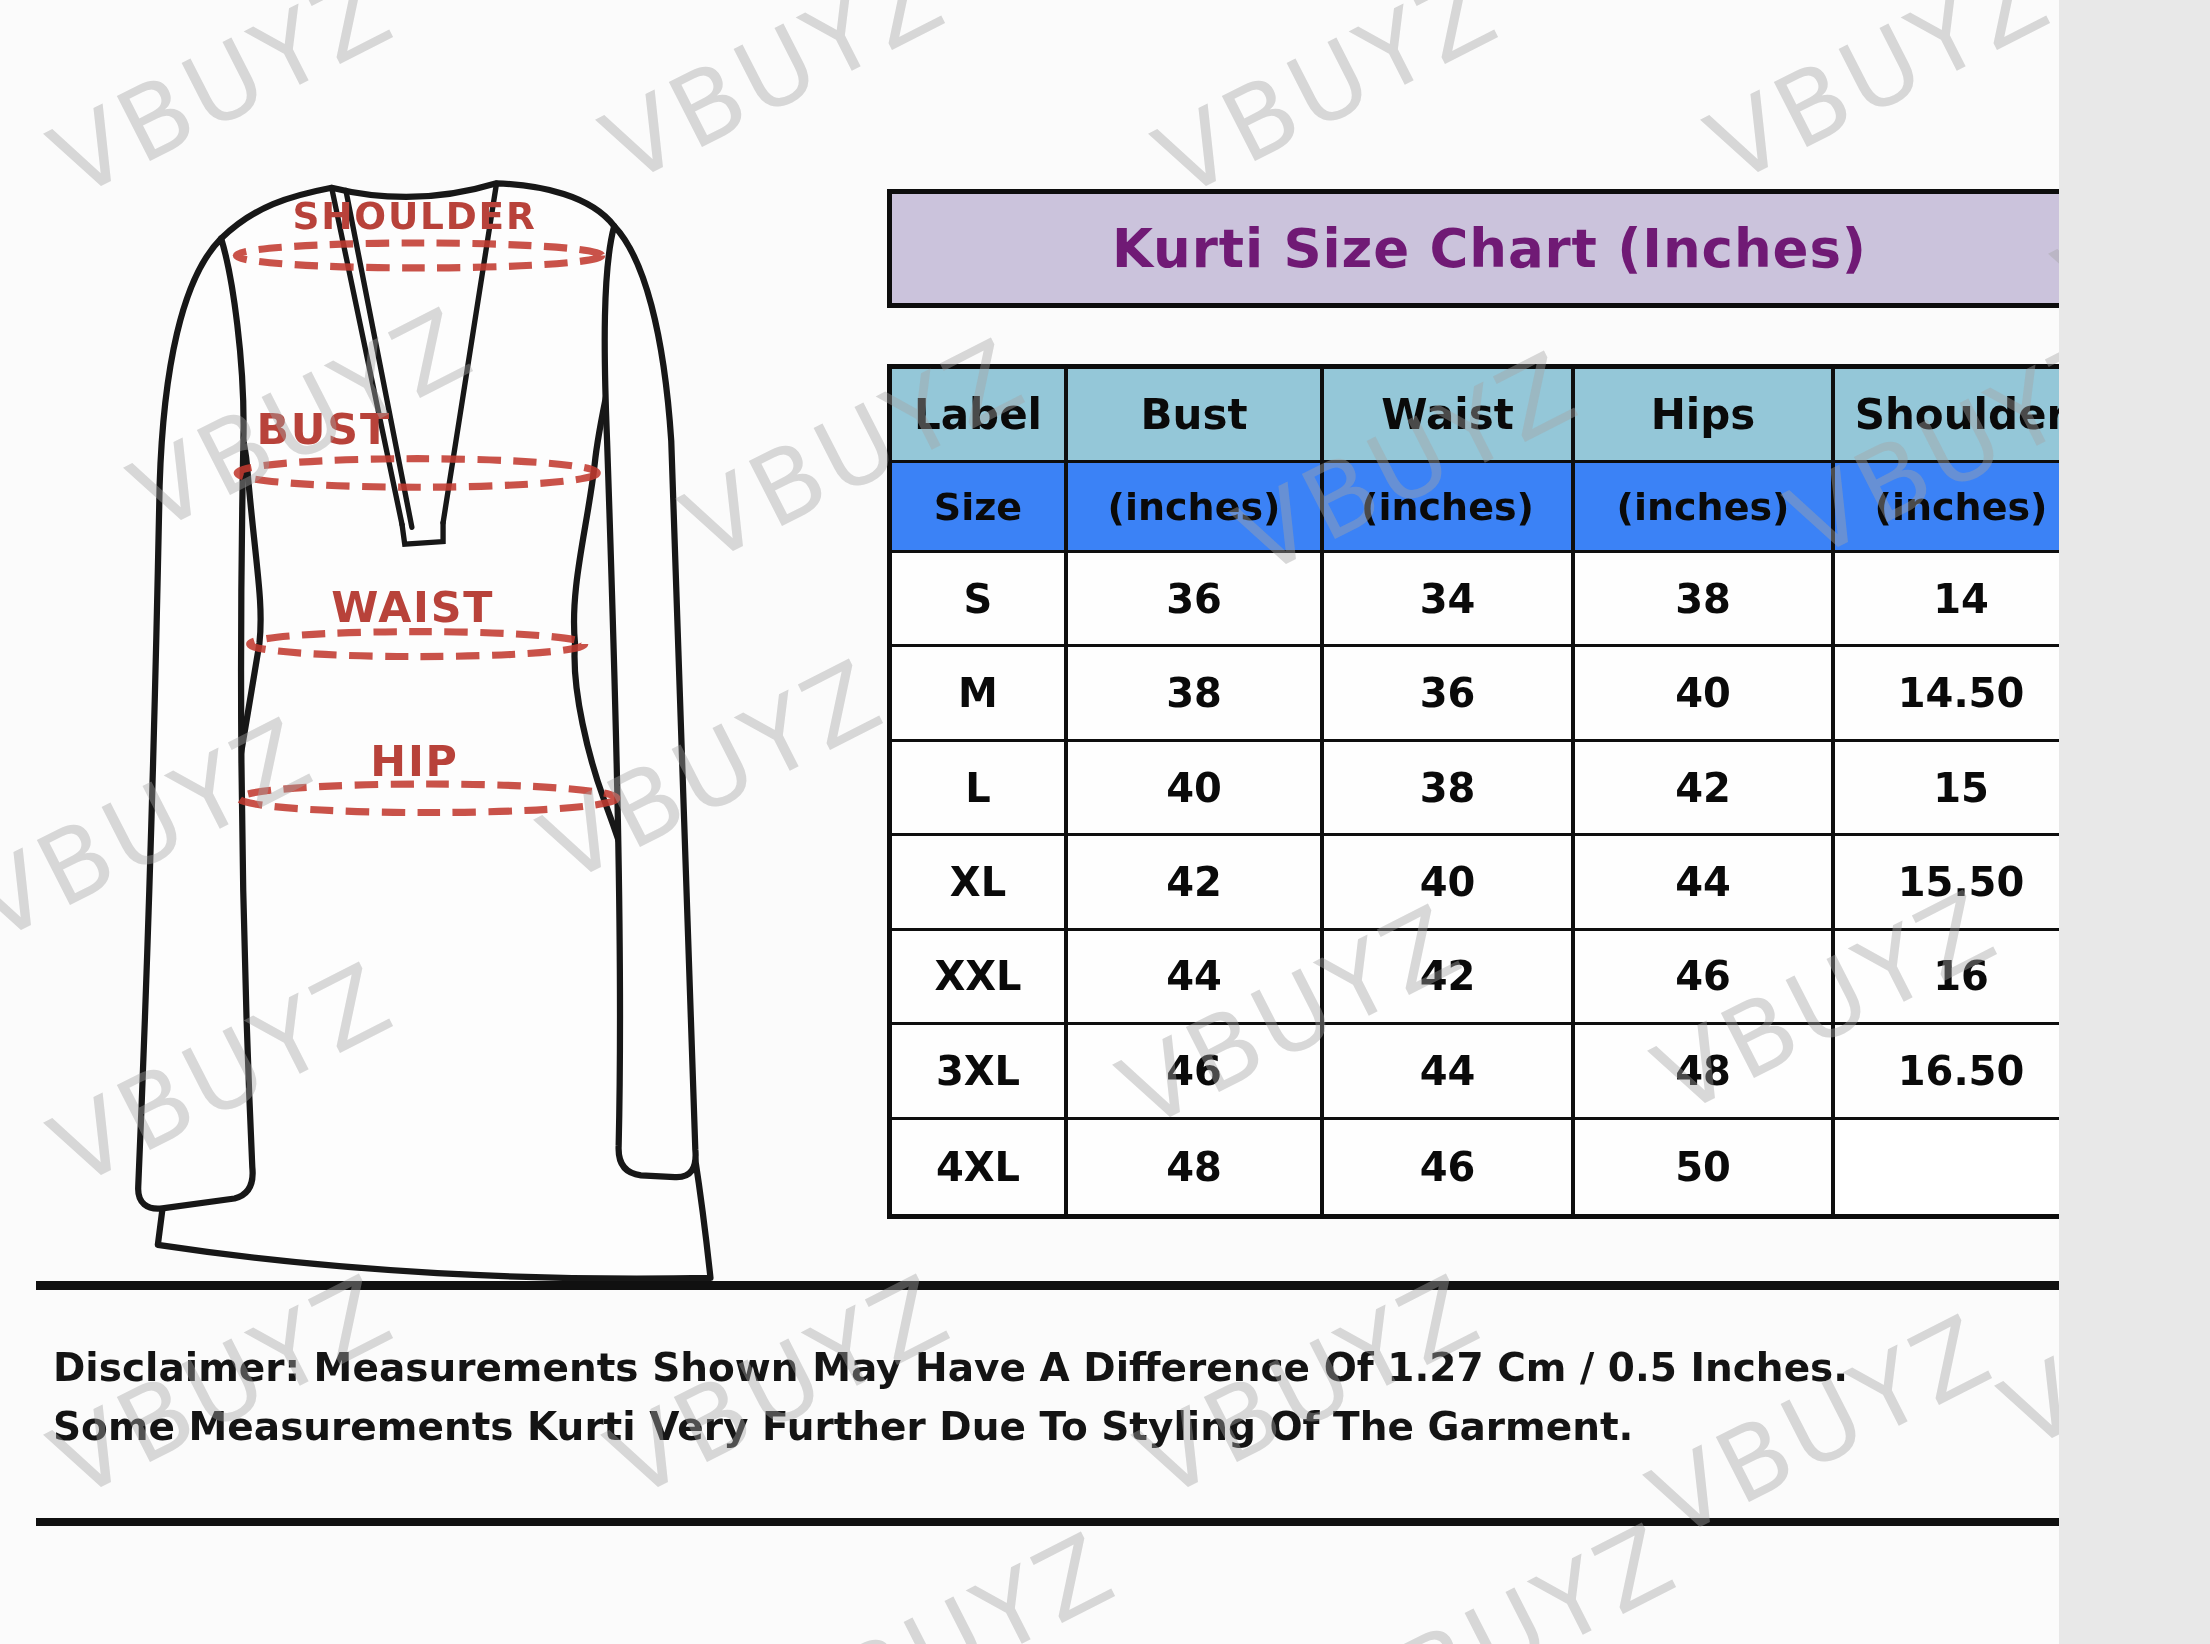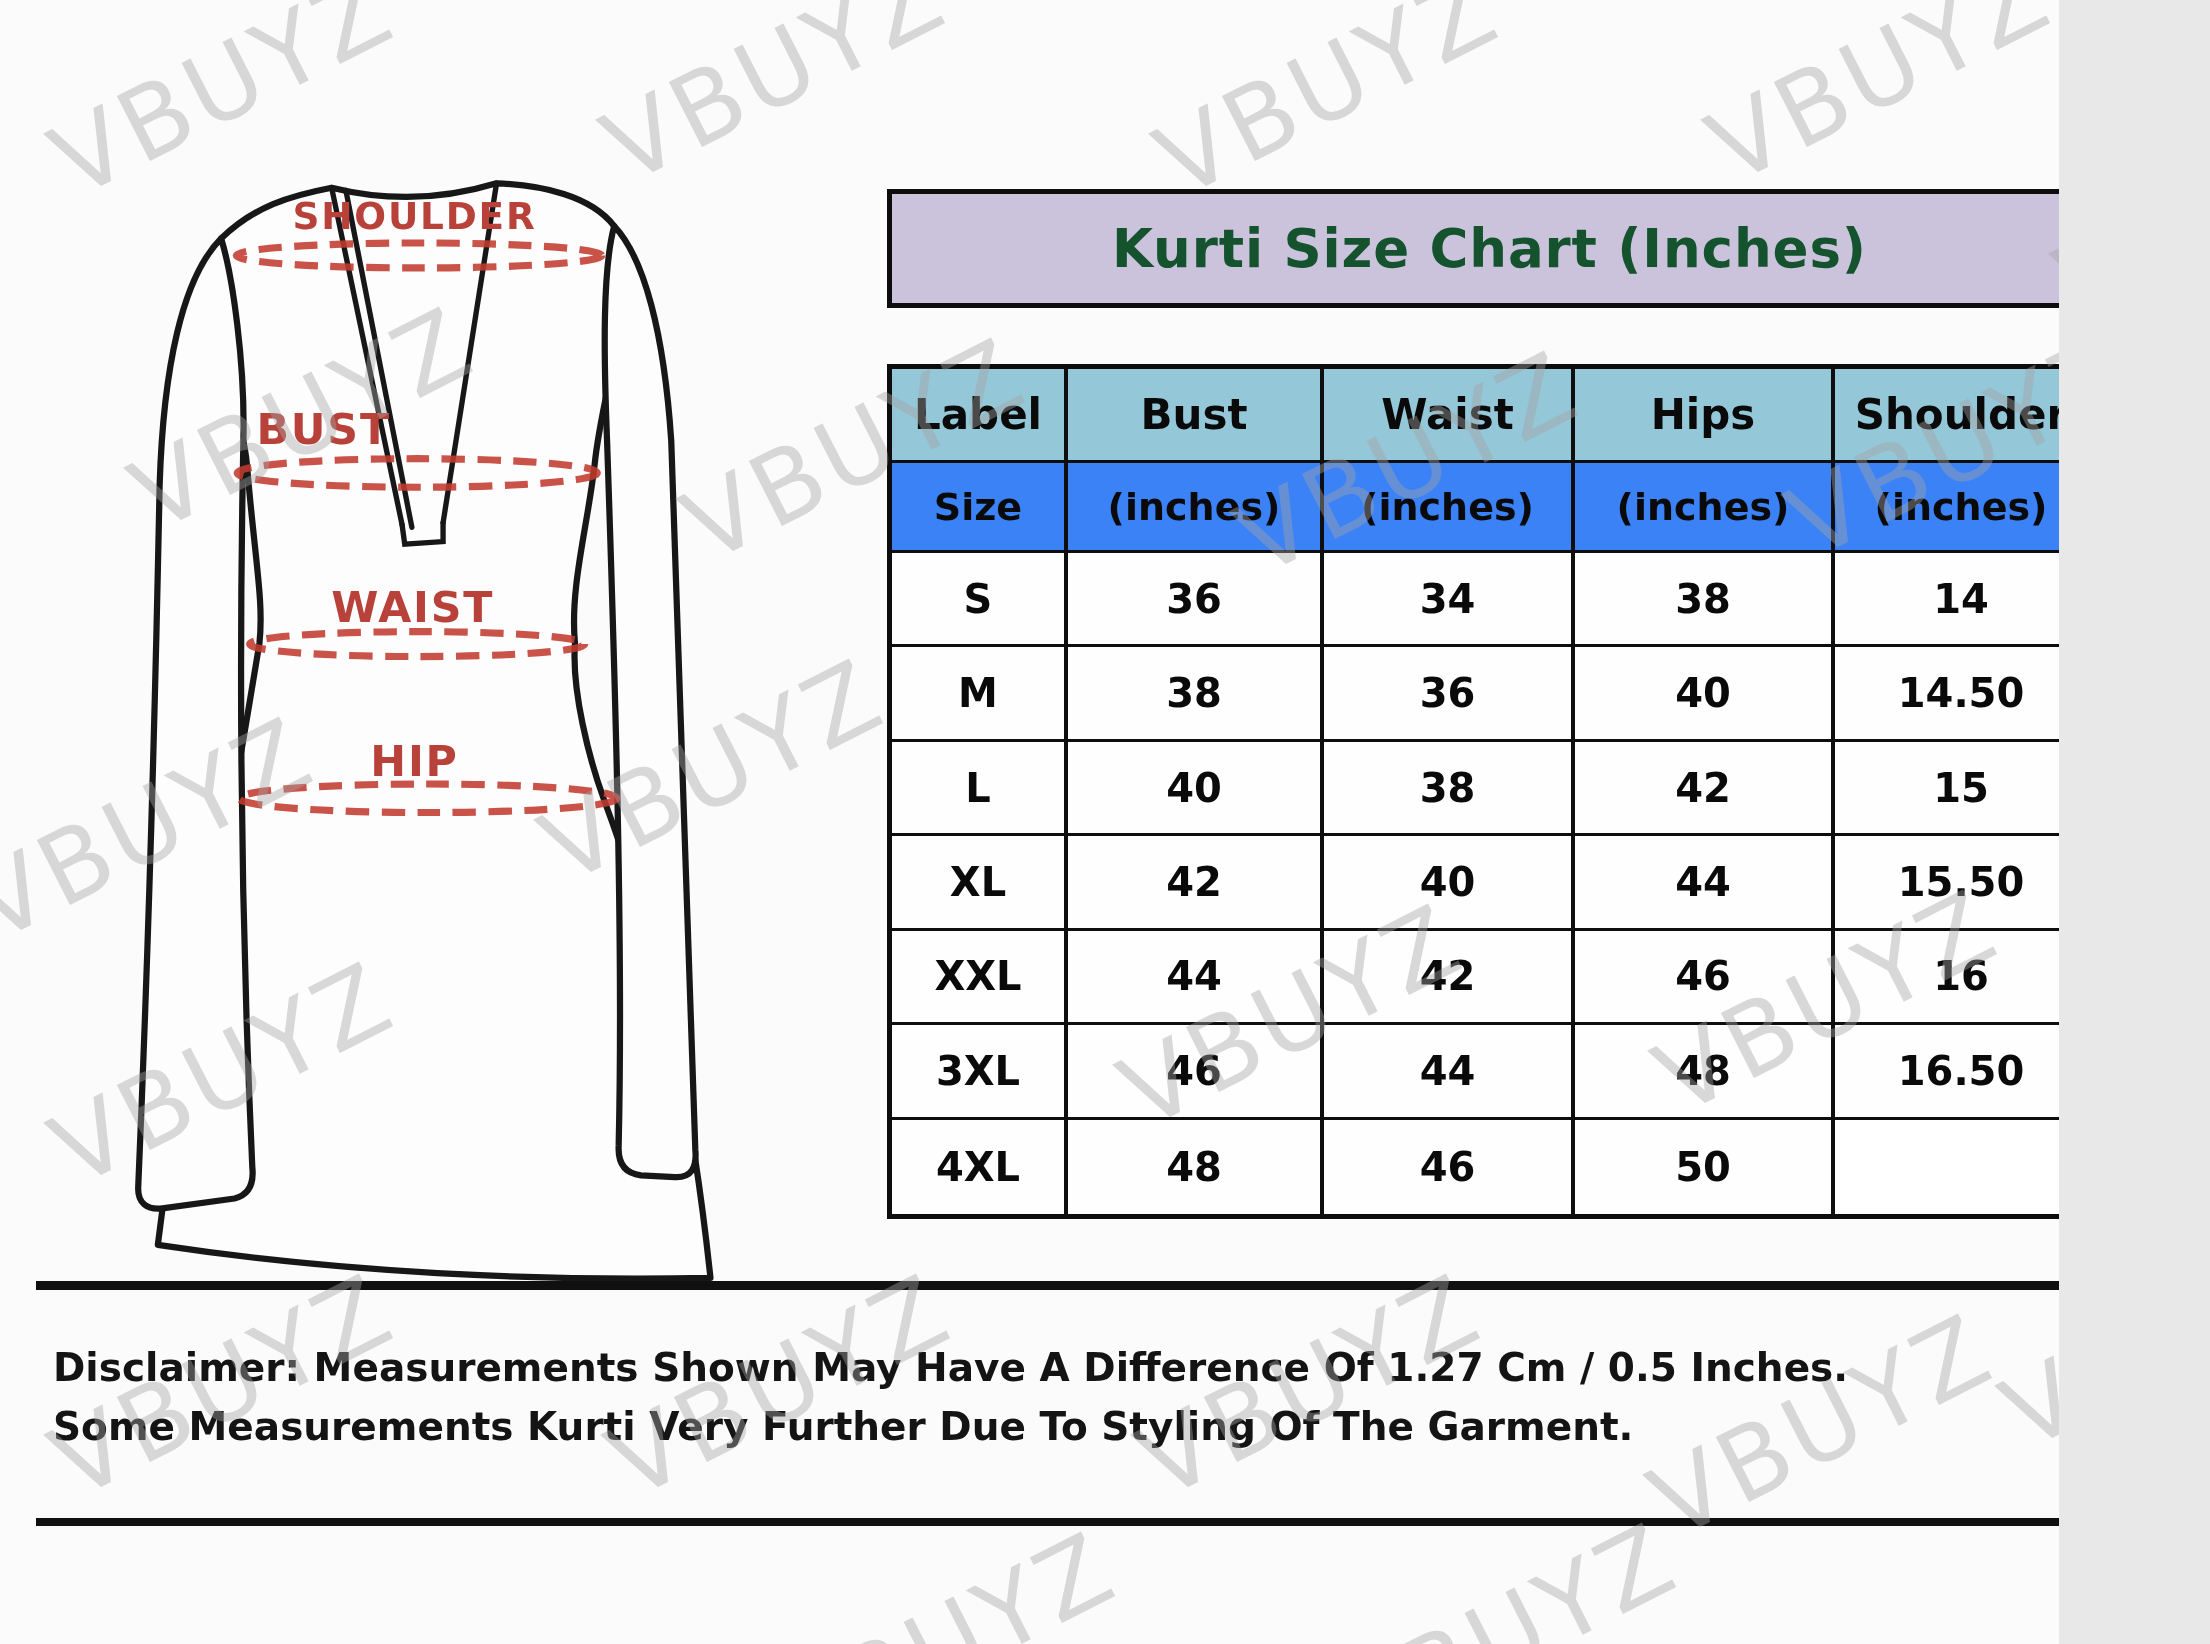--- a/index.html
+++ b/index.html
@@ -27,21 +27,21 @@
   .garment path.outline{fill:#fdfdfd;stroke:#171717;stroke-width:7;stroke-linejoin:round;}
   .garment path.thin{fill:none;stroke:#171717;stroke-width:6;stroke-linecap:round;}
   .garment ellipse.dash{fill:none;stroke:#c23a30;stroke-width:8;stroke-dasharray:26 14;opacity:.88;}
   .garment text.mlabel{fill:#b8423a;font-weight:bold;text-anchor:middle;letter-spacing:2px;}
   
   .banner{
     position:absolute;left:887px;top:189px;width:1205px;height:119px;
     background:#cbc3dc;border:5.3px solid #0d0d0d;box-sizing:border-box;
     display:flex;align-items:center;justify-content:center;z-index:10;
   }
-  .banner .txt{font-size:53px;font-weight:bold;color:#14532d;letter-spacing:0.9px;}
+  .banner .txt{font-size:53px;font-weight:bold;color:#701a75;letter-spacing:0.9px;}
   
   .size-table{
     position:absolute;left:887px;top:364px;width:1205px;height:855px;
     border:5.3px solid #0d0d0d;box-sizing:border-box;background:#fff;z-index:10;
     display:grid;
     grid-template-columns:176px 256px 251px 260px 1fr;
     grid-template-rows:94px 90px repeat(7,1fr);
   }
   .cell{
     display:flex;align-items:center;justify-content:center;

